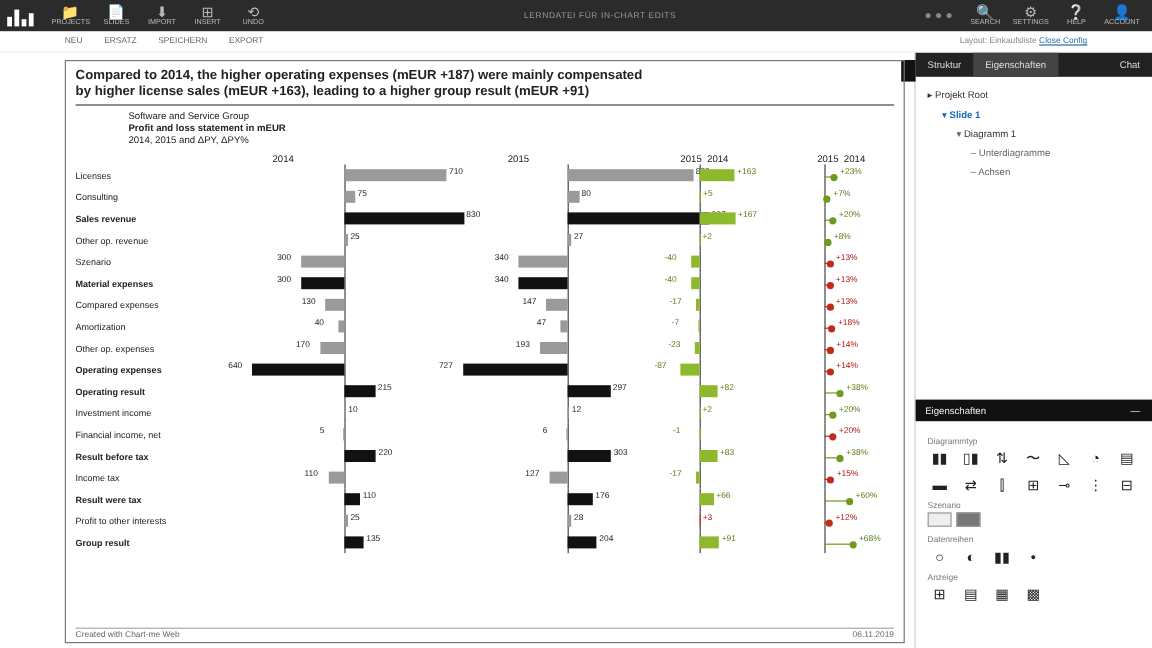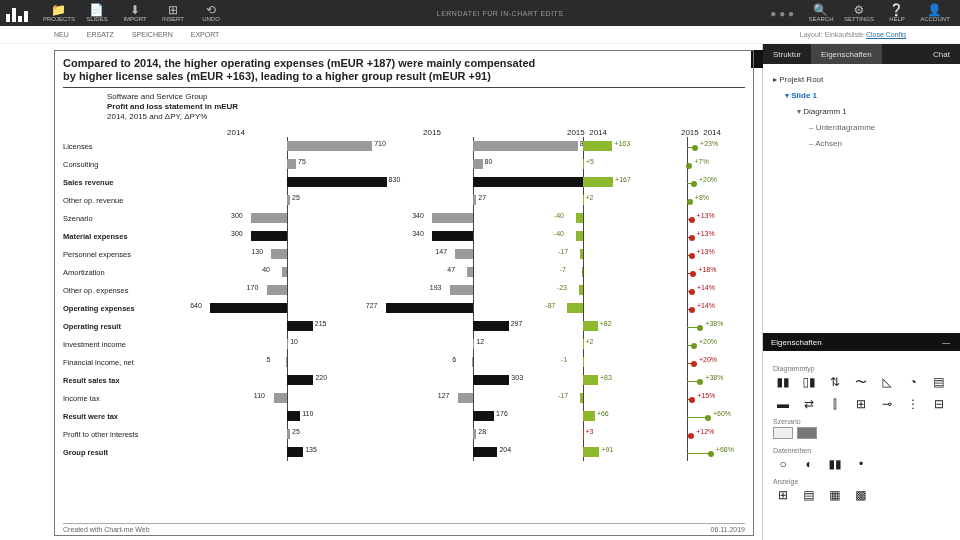--- a/index.html
+++ b/index.html
@@ -295,21 +295,21 @@
               <div class="val" style="left: 14.8px; color: rgb(90, 122, 24);">-40</div>
             </div>
             <div class="cell var">
               <div class="axis" style="left: 44px;"></div>
               <div class="lolli-line" style="background: rgb(193, 43, 26); left: 44px; width: 4.55px;"></div>
               <div class="lolli red" style="left: 45.55px;"></div>
               <div class="val" style="left: 53.55px; color: rgb(170, 17, 17);">+13%</div>
             </div>
           </div>
           <div class="row">
-            <div class="lab">Personnel expenses</div>
+            <div class="lab">Compared expenses</div>
             <div class="cell main">
               <div class="axis" style="left: 120px;"></div>
               <div class="bar grey" style="left: 104.4px; width: 15.6px;"></div>
               <div class="val" style="left: 84.4px;">130</div>
             </div>
             <div class="cell main">
               <div class="axis" style="left: 120px;"></div>
               <div class="bar grey" style="left: 102.36px; width: 17.64px;"></div>
               <div class="val" style="left: 82.36px;">147</div>
             </div>
@@ -463,21 +463,21 @@
               <div class="val" style="left: 21.82px; color: rgb(90, 122, 24);">-1</div>
             </div>
             <div class="cell var">
               <div class="axis" style="left: 44px;"></div>
               <div class="lolli-line" style="background: rgb(193, 43, 26); left: 44px; width: 7px;"></div>
               <div class="lolli red" style="left: 48px;"></div>
               <div class="val" style="left: 56px; color: rgb(170, 17, 17);">+20%</div>
             </div>
           </div>
           <div class="row bold">
-            <div class="lab">Result sales tax</div>
+            <div class="lab">Result before tax</div>
             <div class="cell main">
               <div class="axis" style="left: 120px;"></div>
               <div class="bar black" style="left: 120px; width: 26.4px;"></div>
               <div class="val" style="left: 148.4px;">220</div>
             </div>
             <div class="cell main">
               <div class="axis" style="left: 120px;"></div>
               <div class="bar black" style="left: 120px; width: 36.36px;"></div>
               <div class="val" style="left: 158.36px;">303</div>
             </div>

